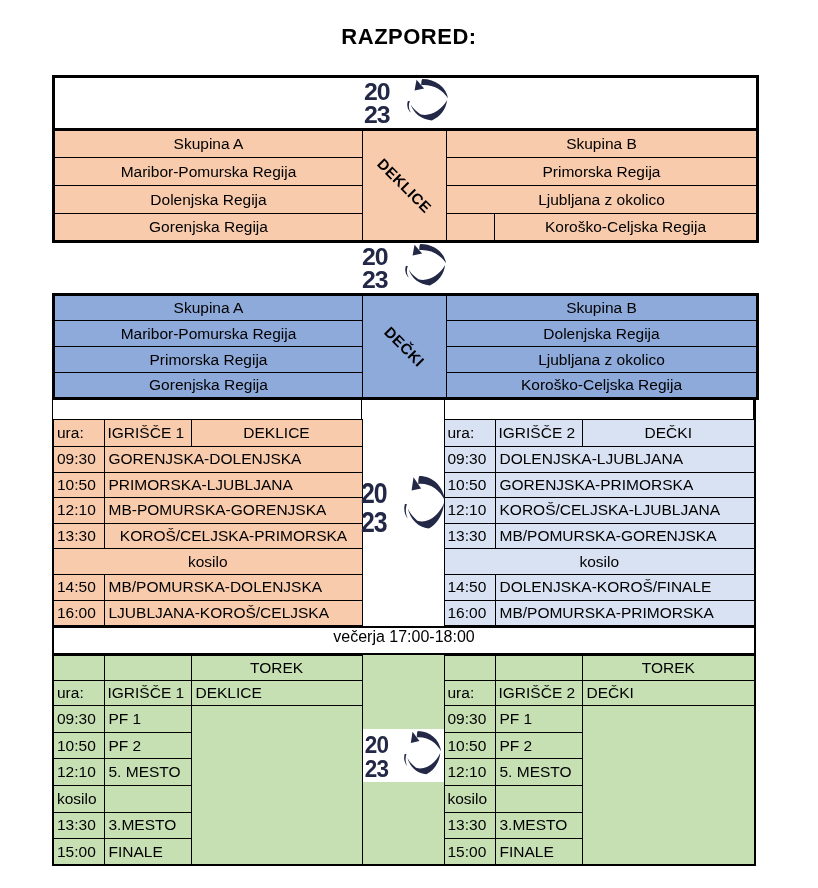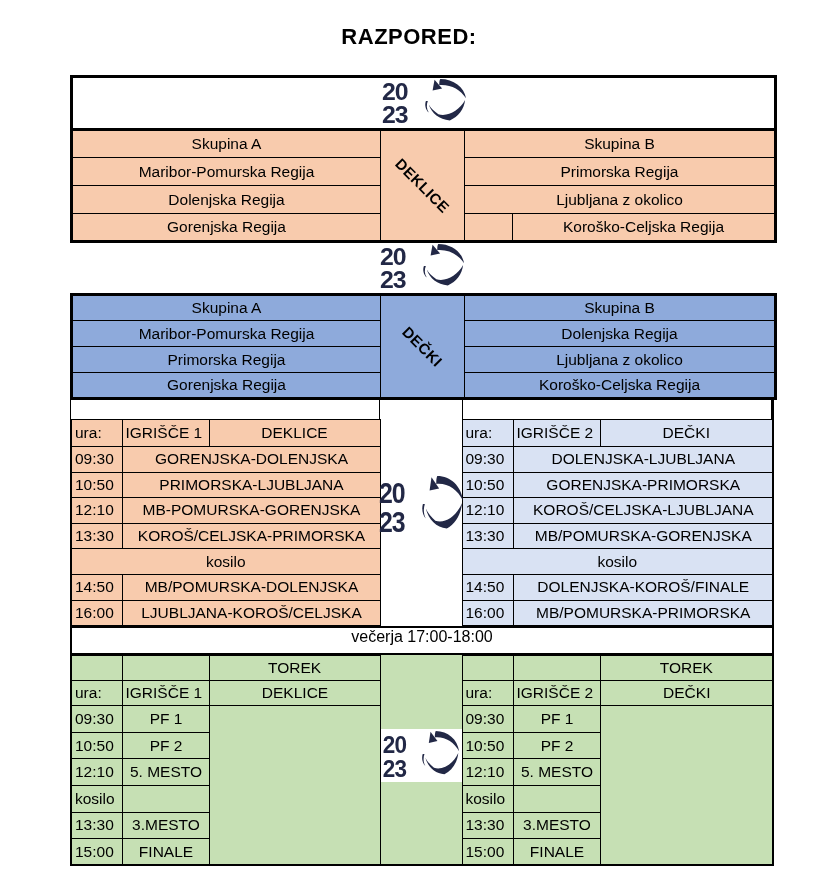--- a/index.html
+++ b/index.html
@@ -4,21 +4,21 @@
 <style>
   html,body{margin:0;padding:0;}
   body{
     width:818px;height:888px;background:#ffffff;position:relative;
     font-family:"Liberation Sans",sans-serif;color:#000;
   }
   .title{
     position:absolute;top:24px;left:0;width:100%;text-align:center;
     font-size:22px;font-weight:bold;letter-spacing:.5px;
   }
-  .doc{position:absolute;left:60px;top:75px;width:704px;padding-left:10px;}
+  .doc{position:absolute;left:42px;top:75px;width:704px;padding-left:10px;}
   table{border-collapse:collapse;table-layout:fixed;width:704px;}
   td{
     font-size:15.5px;overflow:hidden;white-space:nowrap;
     border:1px solid #000;padding:0 3px;vertical-align:middle;
   }
   
   .grp{border:3px solid #000;}
   .grp td{text-align:center;}
   .grp .logo-row td{background:#fff;border-bottom:3px solid #000;height:48px;}
   .t1 td{background:#F8CBAD;}
@@ -33,21 +33,21 @@
   .sched{display:flex;}
   .sch{width:309px;border:1px solid #000;border-bottom:none;}
   .sch tr{height:25.6px;} .sch tr.hdr{height:27px;}
   .sch.left{border-left:2px solid #000;}
   .sch.right{width:311px;border-right:2px solid #000;}
   .sch.left td{background:#F8CBAD;}
   .sch.right td{background:#D9E2F3;}
   .t-time{text-align:left;}
   .t-label{text-align:left;}
   .t-cat{text-align:center;}
-  .t-match{text-align:center;padding-left:4px;}
+  .t-match{text-align:left;padding-left:4px;}
   .t-match.centered{text-align:center;margin-top:48px;}
   .t-lunch{text-align:center;}
   .strip{width:84px;position:relative;}
   .strip .logo-pos{position:absolute;left:50%;transform:translateX(-50%);top:56px;}
   
   .dinner{
     height:25px;border:2px solid #000;display:flex;align-items:flex-start;justify-content:center;
     font-size:16px;
   }
   

